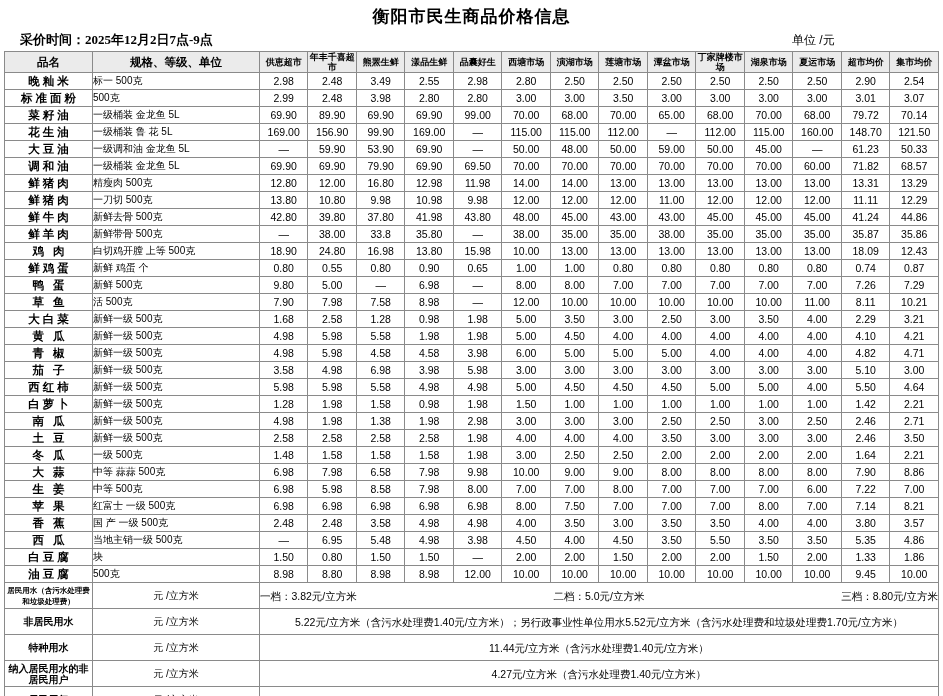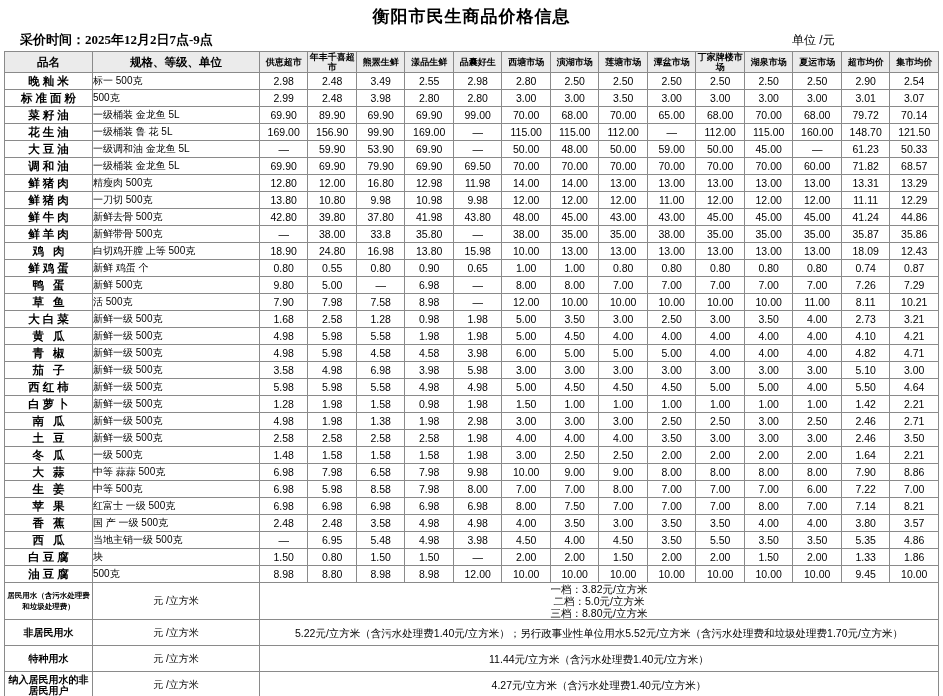--- a/index.html
+++ b/index.html
@@ -89,21 +89,20 @@
   }
   .util-label.small { font-size: 7.5px; }
   .util-unit { font-size: 10px; }
   .util-val { font-size: 10.5px; text-align: center; }
   .util-row td { height: 26px; }
   .tiers {
     display: flex;
     justify-content: space-between;
     align-items: center;
     width: 100%;
-    flex-direction: column;
   }
 </style>
 </head>
 <body>
 
 <div class="page">
 
   <div class="doc-title">衡阳市民生商品价格信息</div>
 
   <div class="subhead">
@@ -411,21 +410,21 @@
           <td class="num">1.28</td>
           <td class="num">0.98</td>
           <td class="num">1.98</td>
           <td class="num">5.00</td>
           <td class="num">3.50</td>
           <td class="num">3.00</td>
           <td class="num">2.50</td>
           <td class="num">3.00</td>
           <td class="num">3.50</td>
           <td class="num">4.00</td>
-          <td class="num">2.73</td>
+          <td class="num">2.29</td>
           <td class="num">3.21</td>
         </tr>
       <tr>
           <td class="c-name">黄  瓜</td>
           <td class="c-spec">新鲜一级 500克</td>
           <td class="num">4.98</td>
           <td class="num">5.98</td>
           <td class="num">5.58</td>
           <td class="num">1.98</td>
           <td class="num">1.98</td>

